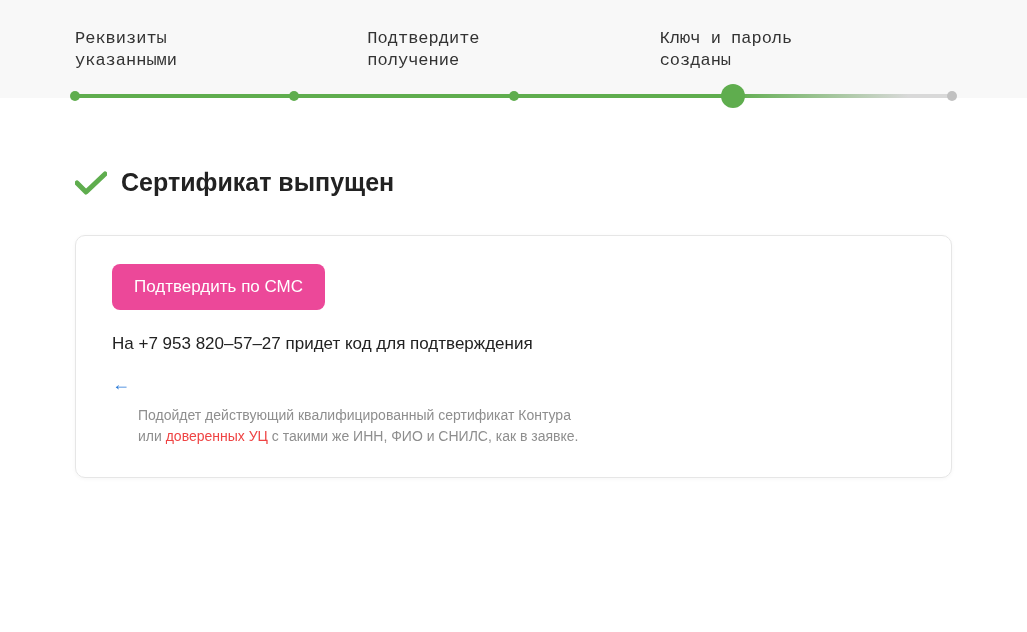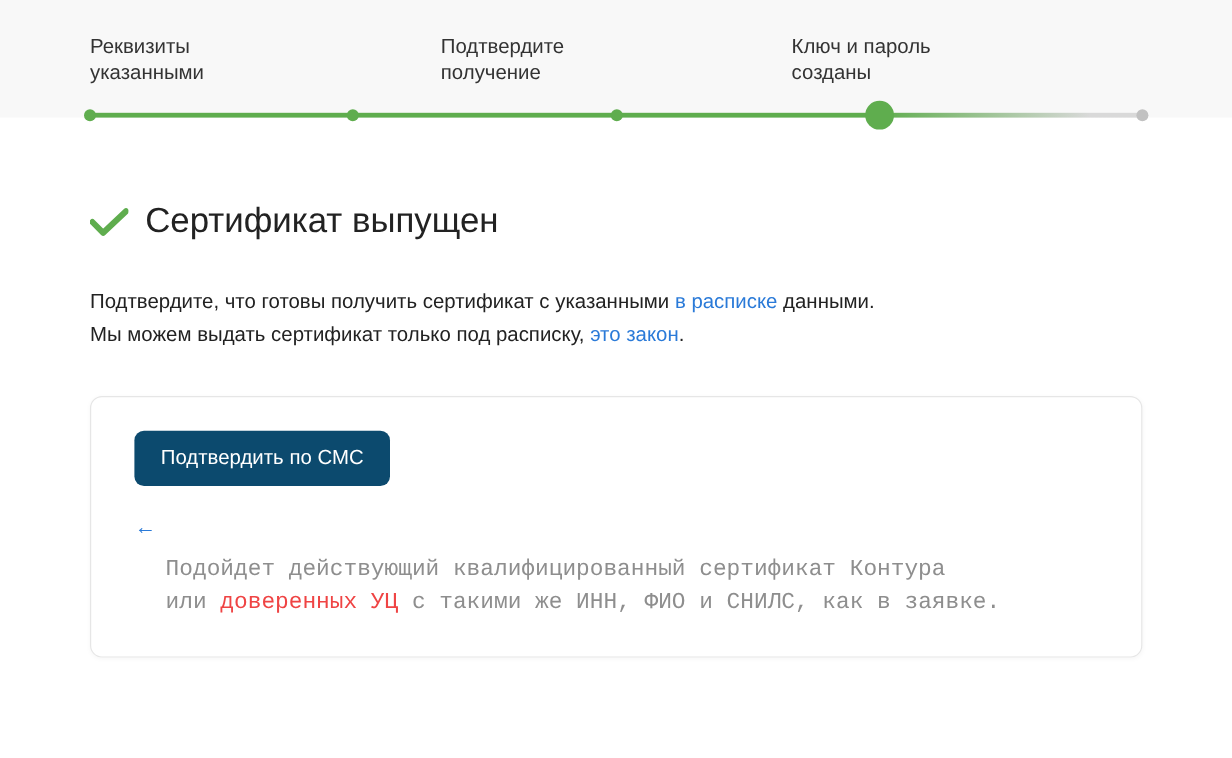--- a/index.html
+++ b/index.html
@@ -26,20 +26,21 @@
     }
     .step {
       flex: 1;
       position: relative;
     }
     .step-label {
       font-size: 17px;
       line-height: 1.3;
       color: #333;
       margin-bottom: 26px;
+      font-family: Liberation Mono, monospace;
     }
     .step.future .step-label {
       color: #989898;
     }
     .progress-line {
       position: absolute;
       bottom: 0;
       left: 75px;
       right: 75px;
       height: 4px;
@@ -80,43 +81,43 @@
       align-items: center;
       gap: 14px;
       margin-bottom: 38px;
     }
     .check-icon {
       width: 32px;
       height: 24px;
       flex-shrink: 0;
     }
     .title {
-      font-size: 29px;
-      font-weight: 400;
+      font-size: 25px;
+      font-weight: 700;
       color: #222;
     }
     .intro {
       font-size: 17px;
       line-height: 1.55;
       color: #222;
       margin-bottom: 38px;
     }
     .link {
       color: #2a7ad8;
       text-decoration: none;
       cursor: pointer;
     }
     .card {
       border: 1px solid #e6e6e6;
       border-radius: 10px;
       padding: 28px 36px 30px;
       box-shadow: 0 1px 4px rgba(0,0,0,0.04);
     }
     .btn-dark {
-      background: #0c4a6e;
+      background: #ec4899;
       color: #fff;
       border: none;
       border-radius: 8px;
       padding: 13px 22px;
       font-size: 17px;
       cursor: pointer;
       margin-bottom: 24px;
       display: inline-block;
     }
     .sms-note {
@@ -134,25 +135,24 @@
       color: #2a7ad8;
       font-size: 18px;
     }
     .alt-link {
       color: #2a7ad8;
       font-size: 17px;
       text-decoration: none;
       cursor: pointer;
     }
     .alt-desc {
-      font-size: 19px;
+      font-size: 14px;
       color: #8e8e8e;
       line-height: 1.5;
       padding-left: 26px;
-      font-family: Liberation Mono, monospace;
     }
     .alt-desc .link {
       color: #ef4444;
     }
     .gradient-seg {
       background: linear-gradient(to right, #5fad4e 0%, #d9d9d9 80%);
     }
   </style>
 </head>
 <body>
@@ -198,27 +198,26 @@
 </div>
 
 <div class="content">
   <div class="title-row">
     <svg class="check-icon" viewBox="0 0 32 24">
       <path d="M2 12 L11 21 L30 3" stroke="#5fad4e" stroke-width="5" fill="none" stroke-linecap="round" stroke-linejoin="round"></path>
     </svg>
     <h1 class="title">Сертификат выпущен</h1>
   </div>
 
-  <p class="intro">
-    <span>Подтвердите, что готовы получить сертификат с указанными </span><a class="link">в расписке</a><span> данными.</span><br>
-    <span>Мы можем выдать сертификат только под расписку, </span><a class="link">это закон</a><span>.</span>
-  </p>
 
   <div class="card">
     <button class="btn-dark">Подтвердить по СМС</button>
+    <div class="sms-note">
+      <span>На </span><span>+7 953 820–57–27</span><span> придет код для подтверждения</span>
+    </div>
     <div class="alt-row">
       <span class="arrow-left">←</span>
     </div>
     <div class="alt-desc">
       <span>Подойдет действующий квалифицированный сертификат Контура</span><br>
       <span>или </span><a class="link">доверенных УЦ</a><span> с такими же ИНН, ФИО и СНИЛС, как в заявке.</span>
     </div>
   </div>
 </div>
 

